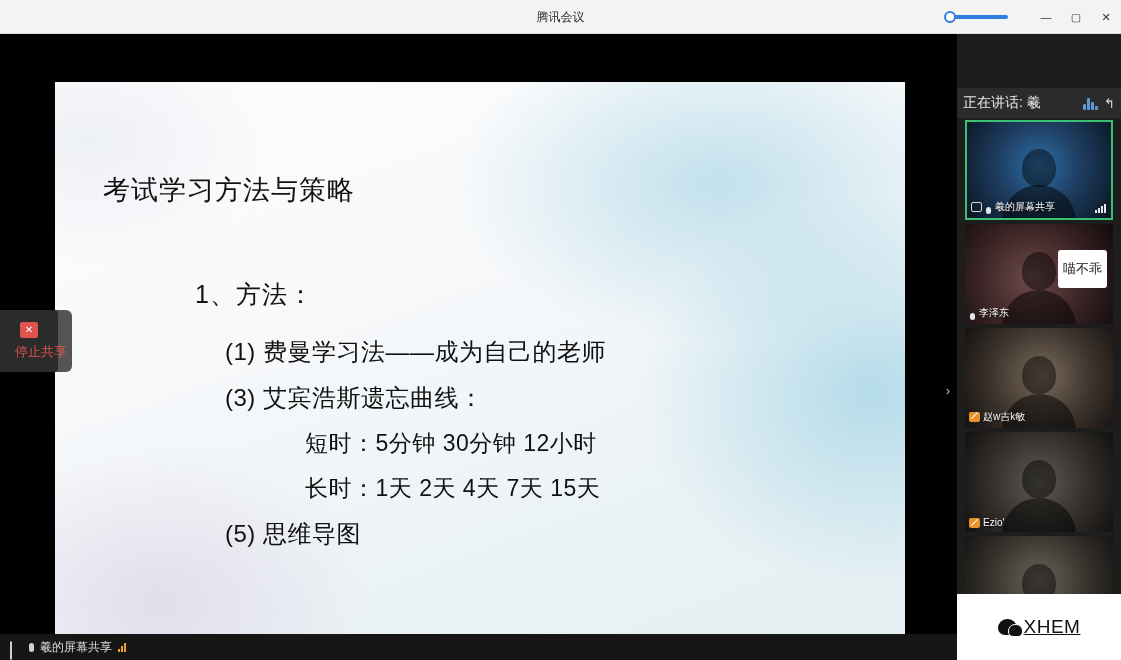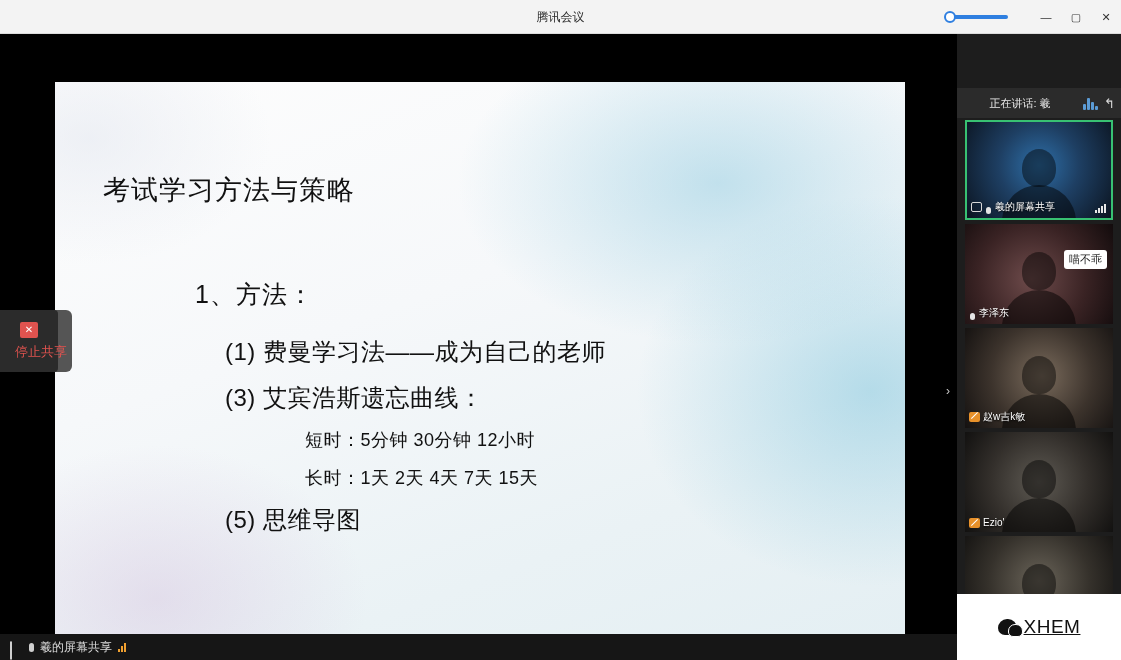--- a/index.html
+++ b/index.html
@@ -79,21 +79,21 @@
     position: absolute; left: 48px; top: 90px;
     font-size: 27px; color: #111;
     letter-spacing: 1px;
   }
   .slide-body {
     position: absolute; left: 140px; top: 196px;
     color: #111;
   }
   .lvl1 { font-size: 25px; margin-bottom: 25px; letter-spacing: 1px; }
   .lvl2 { font-size: 24px; margin-bottom: 14px; margin-left: 30px; letter-spacing: 0.5px; }
-  .lvl3 { font-size: 18px; margin-bottom: 14px; margin-left: 110px; letter-spacing: 0.5px; }
+  .lvl3 { font-size: 23px; margin-bottom: 14px; margin-left: 110px; letter-spacing: 0.5px; }
 
   
   .stop-share {
     position: absolute; left: 0px; top: 276px;
     width: 72px; height: 62px;
     background: #555;
     border-radius: 0 6px 6px 0;
   }
   .stop-share-inner {
     position: absolute; left: 0; top: 0;
@@ -151,21 +151,21 @@
     width: 164px; height: 626px;
     background: #1d1d1d;
   }
   .speaking-bar {
     position: absolute; left: 0; top: 54px;
     width: 164px; height: 30px;
     background: #2b2b2b;
     display: flex; align-items: center;
     padding: 0 6px; gap: 6px;
   }
-  .speaking-text { font-size: 11px; color: #e8e8e8; flex: 1; text-align: center; }
+  .speaking-text { font-size: 14px; color: #e8e8e8; flex: 1; }
   .wave-ico { display: flex; align-items: flex-end; gap: 1px; height: 14px; }
   .wave-ico i { display: block; width: 3px; background: #5b9bd5; border-radius: 1px; }
   .wave-ico i:nth-child(1){ height: 6px; }
   .wave-ico i:nth-child(2){ height: 12px; }
   .wave-ico i:nth-child(3){ height: 8px; }
   .wave-ico i:nth-child(4){ height: 4px; }
   .reply-ico { color: #d8d8d8; font-size: 13px; }
 
   .tiles {
     position: absolute; left: 0; top: 86px;
@@ -205,21 +205,21 @@
   .signal { display: flex; align-items: flex-end; gap: 1px; height: 9px; position: absolute; right: 5px; bottom: 5px; }
   .signal i { display: block; width: 2px; background: #e8e8e8; }
   .signal i:nth-child(1){ height: 3px; }
   .signal i:nth-child(2){ height: 5px; }
   .signal i:nth-child(3){ height: 7px; }
   .signal i:nth-child(4){ height: 9px; }
 
   .bubble {
     position: absolute; right: 6px; top: 26px;
     background: #fff; color: #222;
-    font-size: 11px; padding: 2px 5px;
+    font-size: 13px; padding: 10px 5px;
     border-radius: 3px;
   }
 
   
   .p1 { background:
       radial-gradient(circle at 50% 45%, #2e6fa8 0%, #1e3f63 45%, #0b1420 100%); }
   .p2 { background:
       radial-gradient(circle at 45% 55%, #6e4b4b 0%, #3a2324 55%, #120b0c 100%); }
   .p3 { background:
       radial-gradient(circle at 52% 48%, #7a6b5c 0%, #3c332c 55%, #141110 100%); }

